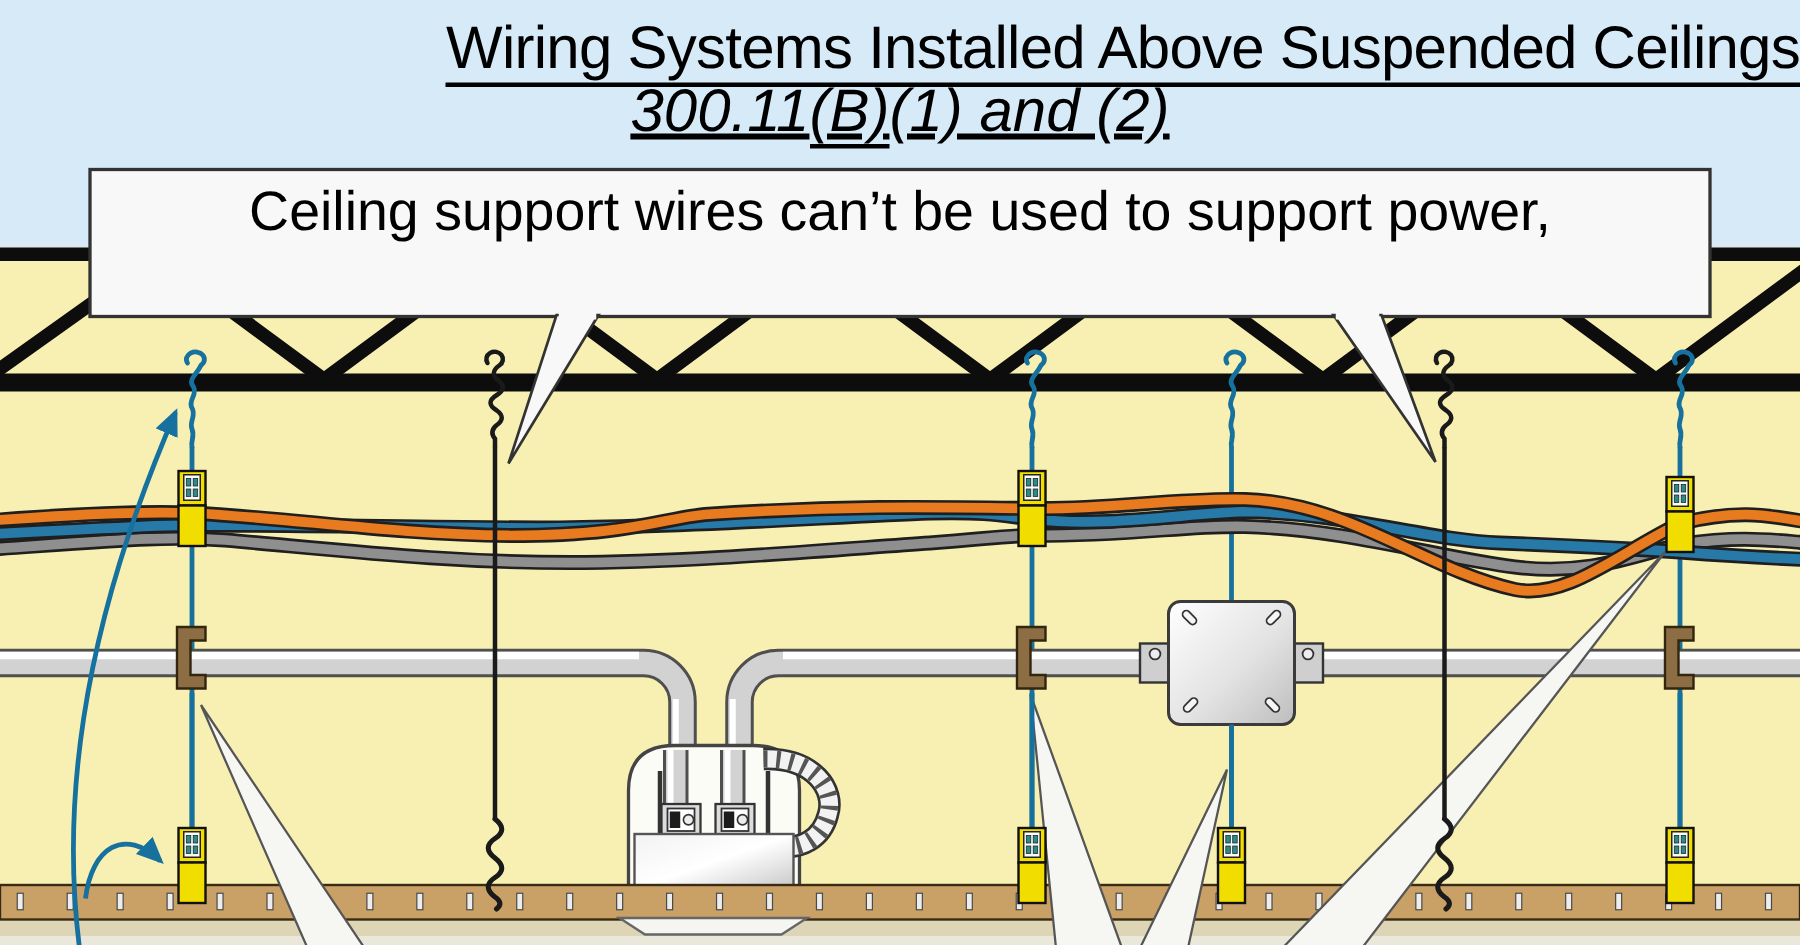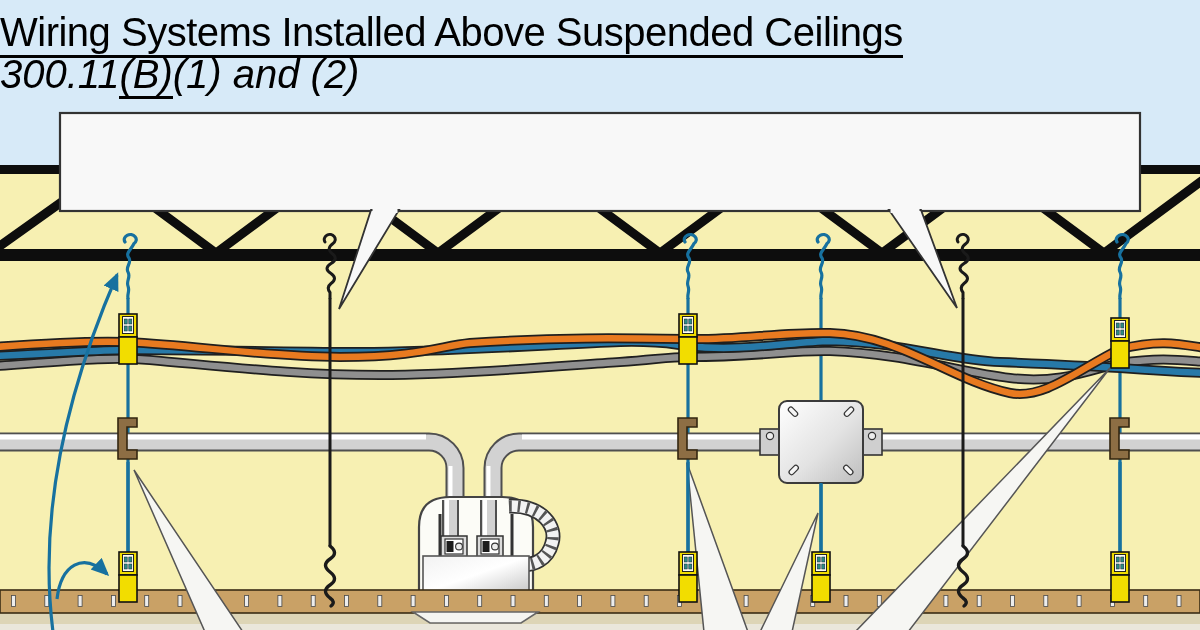--- a/index.html
+++ b/index.html
@@ -1,22 +1,22 @@
 <!DOCTYPE html>
 <html style="--sky-blue-bg: #d7eaf8; --plenum-yellow-bg: #f7f0b2; --structure-black: #0d0d0d; --support-wire-blue: #17719f; --support-wire-black: #1a1a1a; --cable-orange: #e87a20; --cable-blue: #2779a8; --cable-gray: #8f8f8f; --cable-outline: #1f1f1f; --clip-yellow: #f2dd00; --hanger-brown: #8d6e44; --grid-tan: #c9a166; --below-ceiling-tan: #ddd5b6; --callout-white: #f8f8f8; --conduit-gray: #d2d2d2;"><head>
 <meta charset="utf-8">
 <style>
   html,body{margin:0;padding:0;background:#fff;}
   #stage{position:relative;width:1200px;height:630px;overflow:hidden;
          font-family:"Liberation Sans","DejaVu Sans",sans-serif;background:var(--plenum-yellow-bg,#f7f0b2);}
   #scene{position:absolute;left:0;top:0;}
   .txt{position:absolute;color:#000;}
-  #title-wrap{top:10px;left:0;width:1200px;text-align:left;font-size:40px;letter-spacing:-0.5px;}
+  #title-wrap{top:10px;left:0;width:1200px;text-align:right;font-size:40px;letter-spacing:-0.5px;}
   #title-wrap .u{border-bottom:3px solid #000;padding-bottom:1px;}
-  #subtitle-wrap{top:52px;left:0;width:1200px;font-size:40px;font-style:italic;}
+  #subtitle-wrap{top:52px;left:0;width:1200px;text-align:center;font-size:40px;font-style:italic;text-decoration:underline;}
   #subtitle-wrap .u{border-bottom:3px solid #000;}
   #callout-text{left:62px;top:118px;width:1076px;text-align:center;font-size:37px;line-height:45px;}
 </style>
 </head>
 <body>
 
 <div id="stage">
 
 <svg id="scene" width="1200" height="630" viewBox="0 0 1200 630">
   <defs>
@@ -242,15 +242,16 @@
   </g>
 </svg>
 
 <div class="txt" id="title-wrap">
   <span class="u">Wiring Systems Installed Above Suspended Ceilings</span>
 </div>
 <div class="txt" id="subtitle-wrap">
   <span>300.11</span><span class="u">(B)</span><span>(1) and (2)</span>
 </div>
 <div class="txt" id="callout-text">
+  <div>Ceiling support wires can’t be used to support power,</div>
 </div>
 
 </div>
 
 </body></html>

